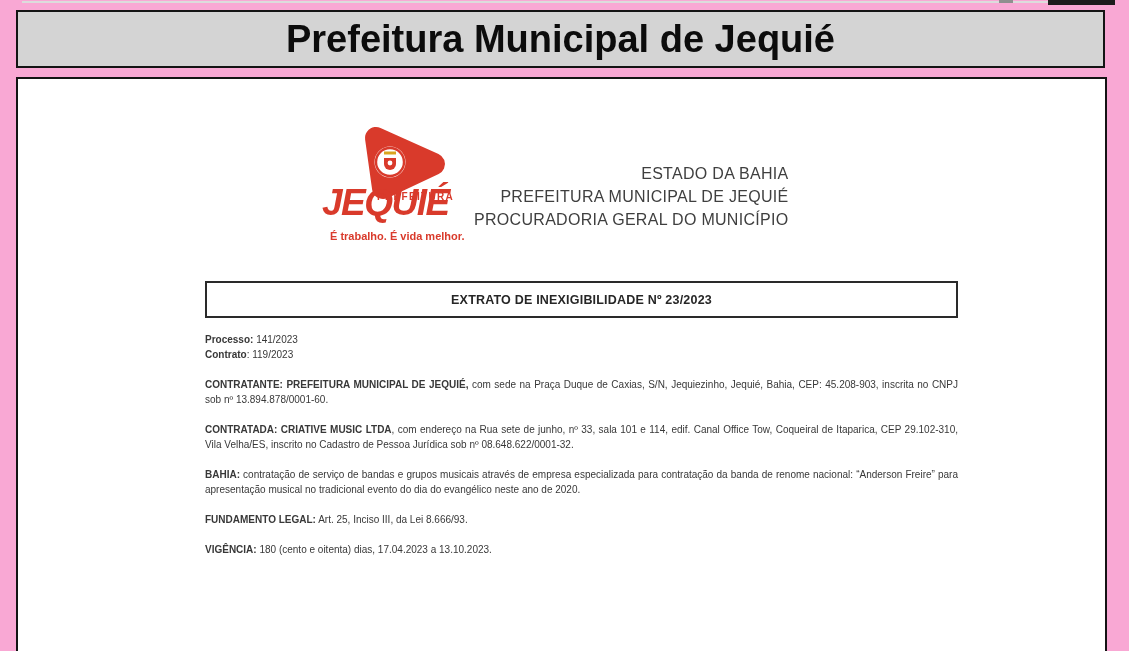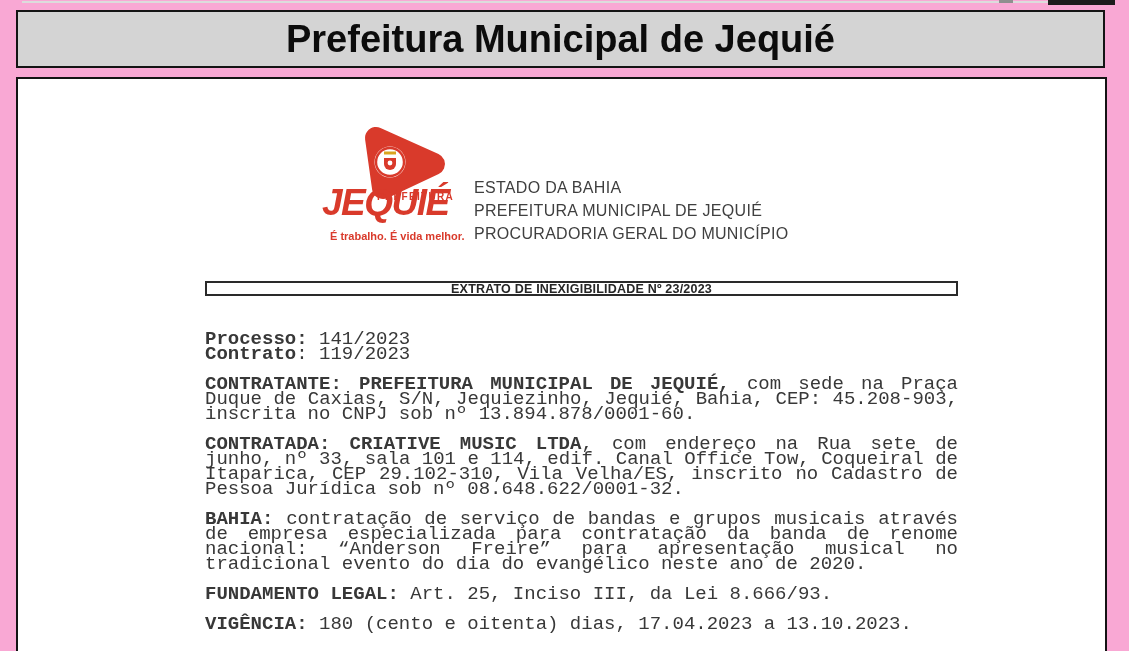--- a/index.html
+++ b/index.html
@@ -45,43 +45,42 @@
     position:absolute; left:0px; top:60px;
     font-size:37px; font-weight:bold; font-style:italic; letter-spacing:-1.5px;
     color:#d93a2b; white-space:nowrap; line-height:1.1;
   }
   .logo-tagline {
     position:absolute; right:2px; top:107px; width:150px; text-align:left;
     font-size:11px; font-weight:bold; color:#d93a2b; white-space:nowrap;
   }
 
   
-  .org-block { position:absolute; left:456px; top:97px; }
+  .org-block { position:absolute; left:456px; top:83px;text-align:right; }
   .org-line {
     font-size:16px; color:#3f3f3f; letter-spacing:0.3px;
     line-height:23px; white-space:nowrap;
   }
 
   
   .doc-title-box {
-    position:absolute; left:187px; top:202px; width:753px; height:15px;
+    position:absolute; left:187px; top:202px; width:753px; height:37px;
     border:2px solid #2a2a2a; background:#ffffff;
     display:flex; align-items:center; justify-content:center;
   }
   .doc-title-text {
     font-size:12.5px; font-weight:bold; color:#262626; letter-spacing:0.2px;
     white-space:nowrap;
   }
 
   
   .doc-body {
     position:absolute; left:187px; top:253px; width:753px;
-    font-size:19px; line-height:15px; color:#383838;
+    font-size:10px; line-height:15px; color:#383838;
     text-align:justify;
-    font-family:Liberation Mono, monospace;
   }
   .para { margin-bottom:15px; }
   .para.tight { margin-bottom:0; }
   .para .lbl { font-weight:bold; }
 </style>
 </head>
 <body>
 
 <div id="stage">
 

